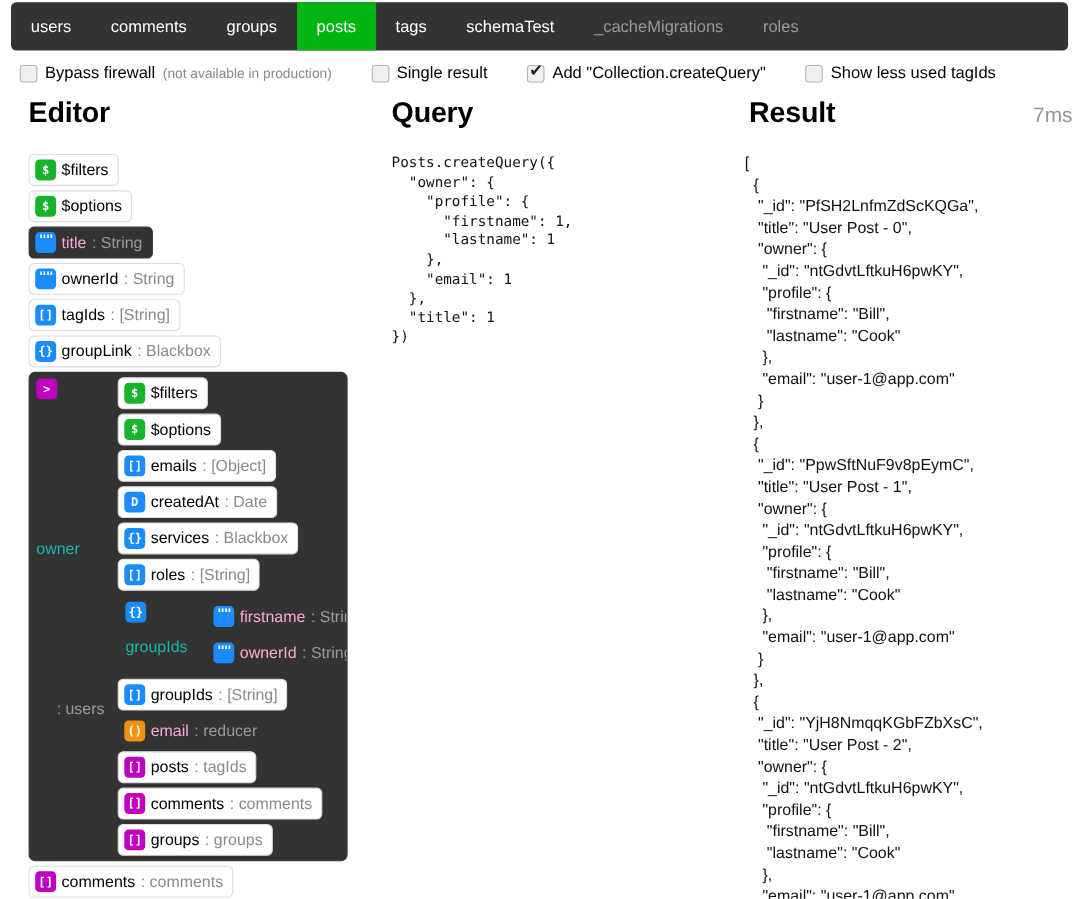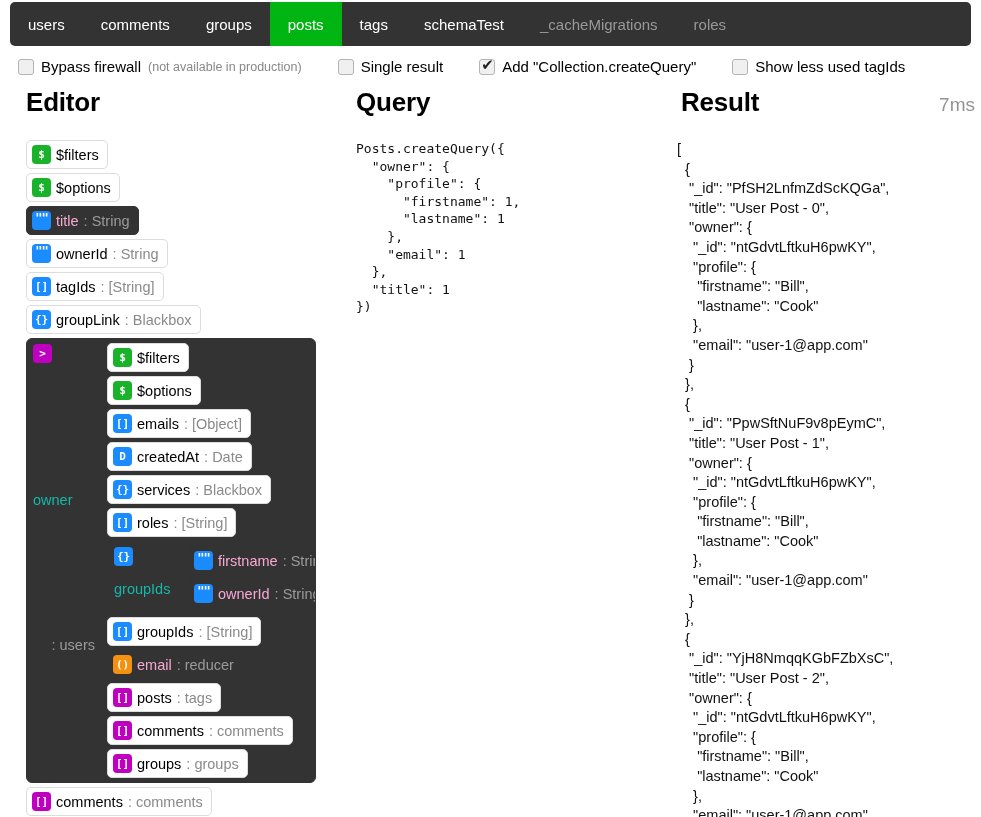--- a/index.html
+++ b/index.html
@@ -351,21 +351,21 @@
                 <span class="ty">: [String]</span>
               </div>
               <div class="node sel">
                 <span class="badge b-orange">()</span>
                 <span class="nm">email</span>
                 <span class="ty">: reducer</span>
               </div>
               <div class="node">
                 <span class="badge b-magenta">[]</span>
                 <span class="nm">posts</span>
-                <span class="ty">: tags</span>
+                <span class="ty">: tagIds</span>
               </div>
               <div class="node">
                 <span class="badge b-magenta">[]</span>
                 <span class="nm">comments</span>
                 <span class="ty">: comments</span>
               </div>
               <div class="node">
                 <span class="badge b-magenta">[]</span>
                 <span class="nm">groups</span>
                 <span class="ty">: groups</span>

